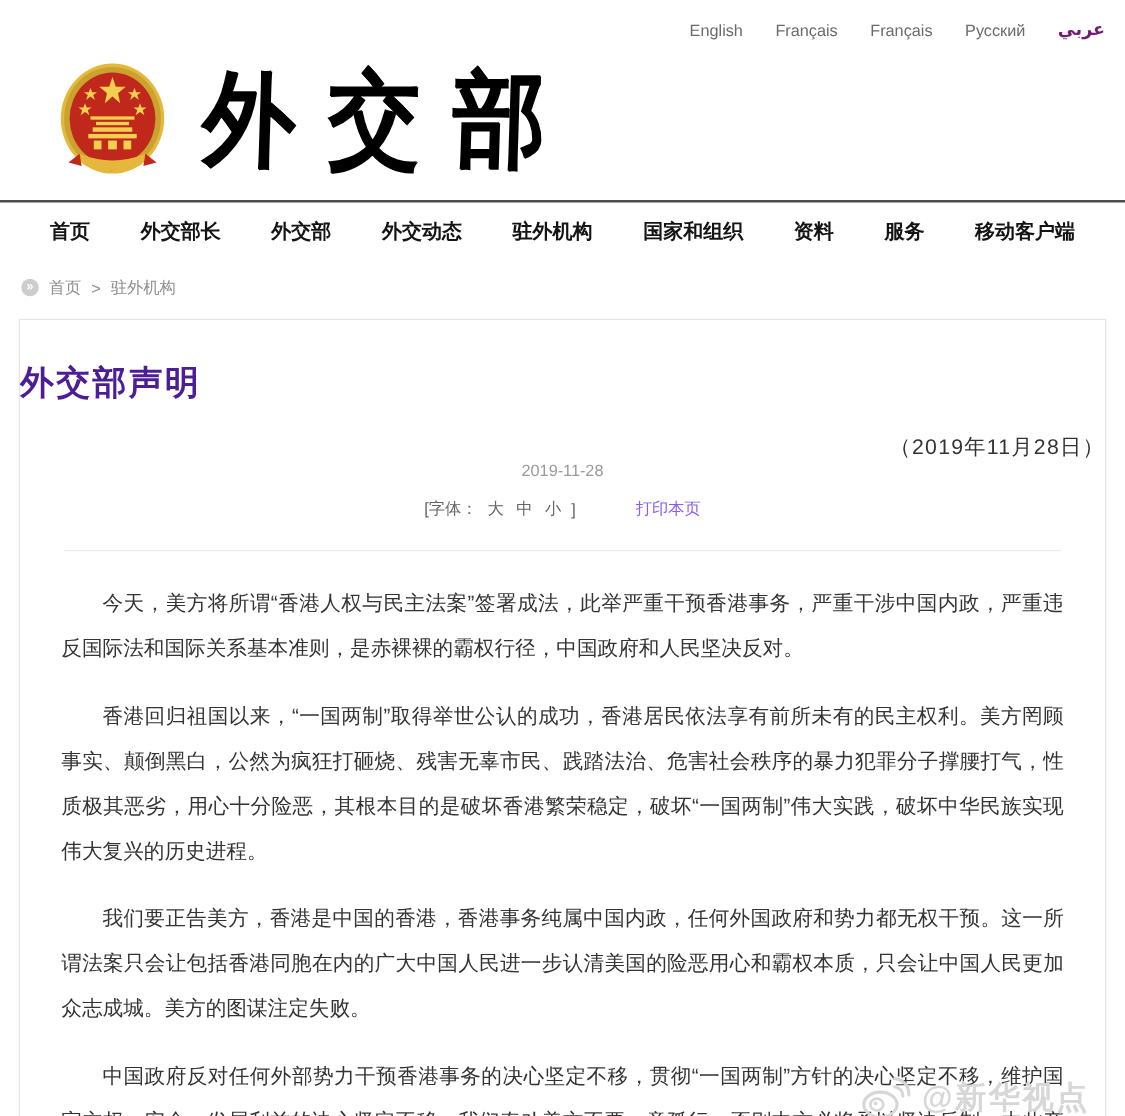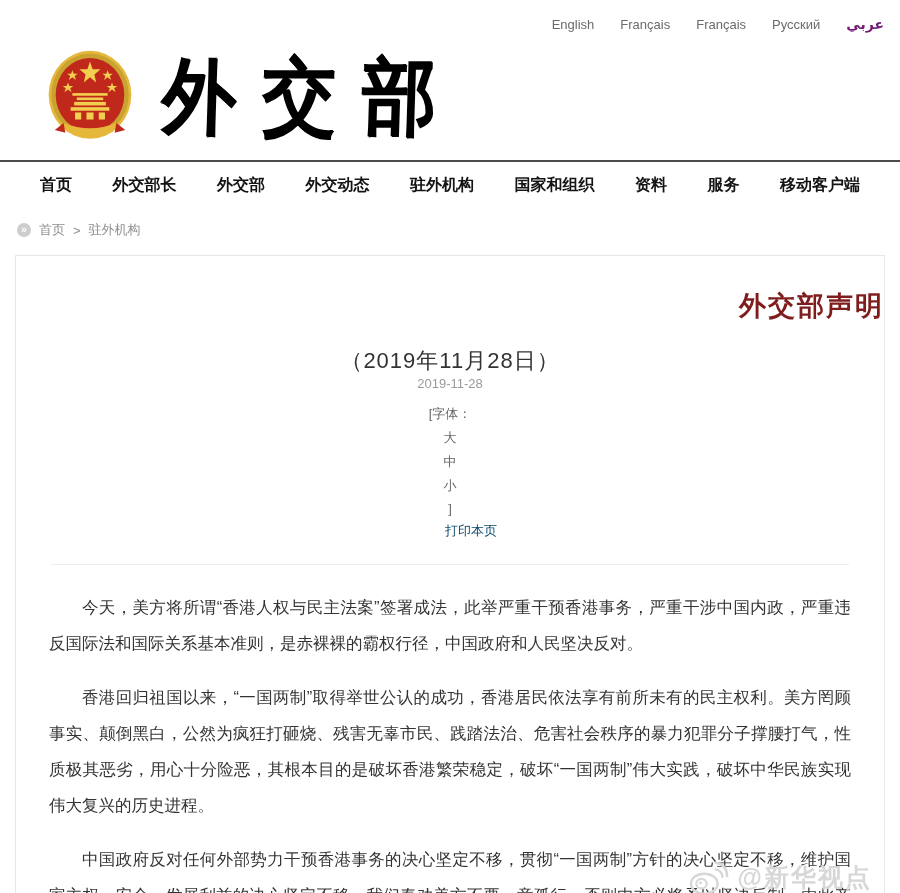--- a/index.html
+++ b/index.html
@@ -54,29 +54,29 @@
   .bc-home { color: #8f8f8f; text-decoration: none; cursor: pointer; }
   .bc-sep, .bc-current { color: #8f8f8f; }
 
   
   .content-box {
     margin: 4px 15px 0 15px; height: 644px;
     background: #fff; border: 1px solid #e7e7e7;
     position: relative; overflow: hidden;
     padding-top: 32px;
   }
-  .art-title { text-align: right; font-size: 27px; font-weight: bold; color: #7f1d1d; letter-spacing: 2px; }
-  .art-subtitle { text-align: center; font-size: 22px; color: #333; margin-top: 22px; letter-spacing: 1px; }
+  .art-title { text-align: left; font-size: 27px; font-weight: bold; color: #4c1d95; letter-spacing: 2px; }
+  .art-subtitle { text-align: right; font-size: 17px; color: #333; margin-top: 22px; letter-spacing: 1px; }
   .art-date { text-align: center; font-size: 13px; color: #9a9a9a; }
   .art-controls {
     display: flex; justify-content: center; align-items: center; gap: 6px;
-    margin-top: 14px; font-size: 13px; color: #666; flex-direction: column;
+    margin-top: 14px; font-size: 13px; color: #666;
   }
   .size-btn { cursor: pointer; color: #666; margin: 0 2px; }
-  .print-btn { cursor: pointer; color: #0c4a6e; margin-left: 42px; }
+  .print-btn { cursor: pointer; color: #8b5cf6; margin-left: 42px; }
   .divider { border: none; border-top: 1px solid #ececec; margin: 24px 35px 0 35px; }
 
   .art-body { padding: 24px 33px 0 33px; }
   .art-body p {
     font-size: 16.5px; line-height: 36px; color: #333;
     text-align: justify; text-indent: 2em; margin-bottom: 18px;
     font-family: "Liberation Sans", "DejaVu Sans", sans-serif;
   }
 
   
@@ -156,20 +156,21 @@
       <span class="size-btn">小</span>
       <span>]</span>
       <span class="print-btn">打印本页</span>
     </div>
 
     <hr class="divider">
 
     <div class="art-body">
       <p>今天，美方将所谓“香港人权与民主法案”签署成法，此举严重干预香港事务，严重干涉中国内政，严重违反国际法和国际关系基本准则，是赤裸裸的霸权行径，中国政府和人民坚决反对。</p>
       <p>香港回归祖国以来，“一国两制”取得举世公认的成功，香港居民依法享有前所未有的民主权利。美方罔顾事实、颠倒黑白，公然为疯狂打砸烧、残害无辜市民、践踏法治、危害社会秩序的暴力犯罪分子撑腰打气，性质极其恶劣，用心十分险恶，其根本目的是破坏香港繁荣稳定，破坏“一国两制”伟大实践，破坏中华民族实现伟大复兴的历史进程。</p>
+      <p>我们要正告美方，香港是中国的香港，香港事务纯属中国内政，任何外国政府和势力都无权干预。这一所谓法案只会让包括香港同胞在内的广大中国人民进一步认清美国的险恶用心和霸权本质，只会让中国人民更加众志成城。美方的图谋注定失败。</p>
       <p>中国政府反对任何外部势力干预香港事务的决心坚定不移，贯彻“一国两制”方针的决心坚定不移，维护国家主权、安全、发展利益的决心坚定不移。我们奉劝美方不要一意孤行，否则中方必将予以坚决反制，由此产生的一切后果必须由美方承担。</p>
     </div>
 
     <div class="watermark">
       <svg class="weibo-icon" viewBox="0 0 48 40">
         <ellipse cx="18" cy="27" rx="14" ry="10.5" fill="none" stroke="#d7d7d7" stroke-width="2.6"></ellipse>
         <ellipse cx="15" cy="27" rx="5.5" ry="5" fill="none" stroke="#d7d7d7" stroke-width="2.2"></ellipse>
         <circle cx="14" cy="26" r="1.6" fill="#d7d7d7"></circle>
         <path d="M30 5 q12 2 12 14" fill="none" stroke="#d7d7d7" stroke-width="2.6" stroke-linecap="round"></path>
         <path d="M30 12 q7 1.5 7 8" fill="none" stroke="#d7d7d7" stroke-width="2.4" stroke-linecap="round"></path>

